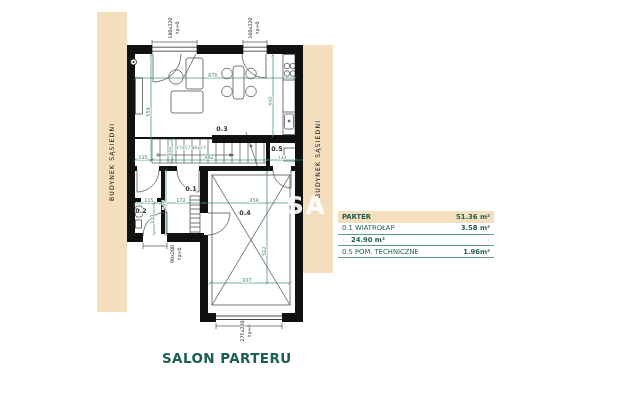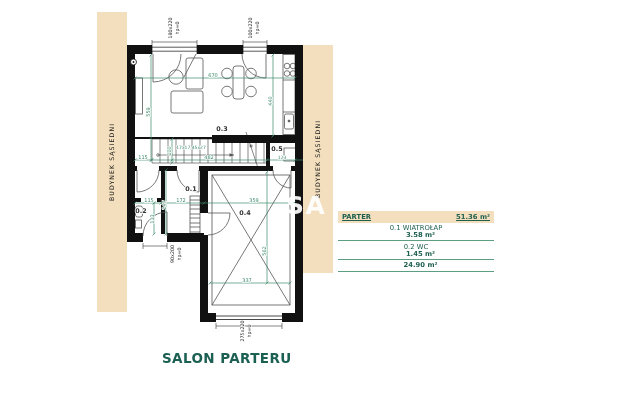--- a/index.html
+++ b/index.html
@@ -9,23 +9,23 @@
   svg text { font-family:"DejaVu Sans", sans-serif; text-anchor:middle; }
   .dim    { font-size:5px;   fill:#3e8a6c; paint-order:stroke; stroke:#fff; stroke-width:1.3px; }
   .dimsm  { font-size:4.5px; fill:#3e8a6c; paint-order:stroke; stroke:#fff; stroke-width:1.2px; }
   .rlabel { font-size:6.4px; fill:#333; font-weight:600; paint-order:stroke; stroke:#fff; stroke-width:1.5px; }
   .olabel { font-size:4.8px; fill:#2a2a2a; paint-order:stroke; stroke:#fff; stroke-width:1.1px; }
   .nlabel { font-size:6.2px; fill:#161616; letter-spacing:1.1px; }
   .wm     { font-size:25px; font-weight:700; fill:rgba(255,255,255,.92); letter-spacing:1.5px; text-anchor:start; }
   .marker { font-size:8px; fill:#444; }
   .legend { position:absolute; left:338px; top:211px; width:156px; color:#1e5f50; font-size:6.8px; line-height:1; }
   .legend-header { display:flex; justify-content:space-between; align-items:center;
-                   background:#f3dfbd; padding:2.5px 4px; font-weight:700;text-decoration:underline; }
+                   background:#f3dfbd; padding:2.5px 4px; font-weight:700; }
   .legend-row { display:flex; justify-content:space-between; align-items:center;
-                padding:2.4px 4px 1.6px; border-bottom:1px solid #5d9d82;flex-direction:column; }
+                padding:2.4px 4px 1.6px; border-bottom:1px solid #5d9d82; }
   .legend-row .area, .legend-header .area { font-weight:600; white-space:nowrap; margin-left:9px; }
   .plan-title { position:absolute; left:162px; top:350px; font-size:13.5px; font-weight:700;
                 color:#1c6053; letter-spacing:.4px; }
 </style>
 </head>
 <body>
 
 <div class="stage">
 
 <svg width="620" height="400" viewBox="0 0 620 400">
@@ -168,22 +168,22 @@
   <div class="legend">
     <div class="legend-header">
       <span>PARTER</span>
       <span class="area">51.36 m²</span>
     </div>
     <div class="legend-row">
       <span>0.1 WIATROŁAP</span>
       <span class="area">3.58 m²</span>
     </div>
     <div class="legend-row">
-      <span>0.2 WC</span>
-      <span class="area">1.45 m²</span>
+      <span class="area">24.90 m²</span>
     </div>
     <div class="legend-row">
-      <span class="area">24.90 m²</span>
+      <span>0.5 POM. TECHNICZNE</span>
+      <span class="area">1.96m²</span>
     </div>
   </div>
 
   <div class="plan-title">SALON PARTERU</div>
 </div>
 
 </body></html>

